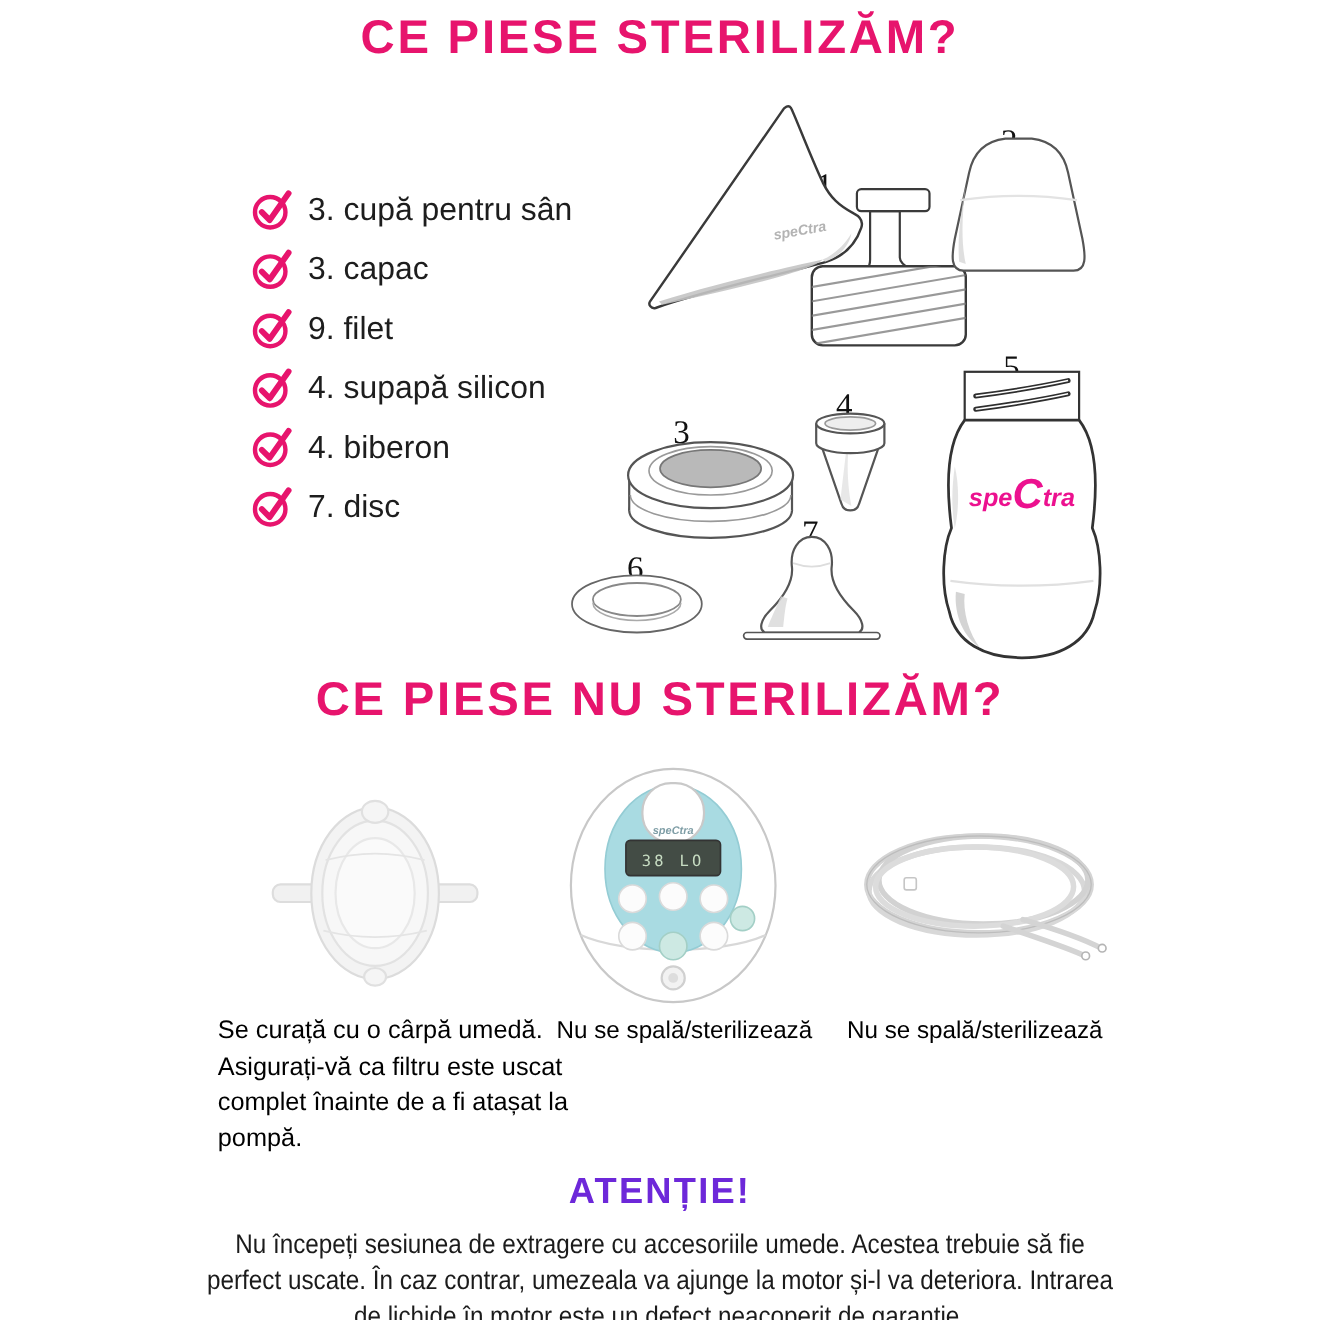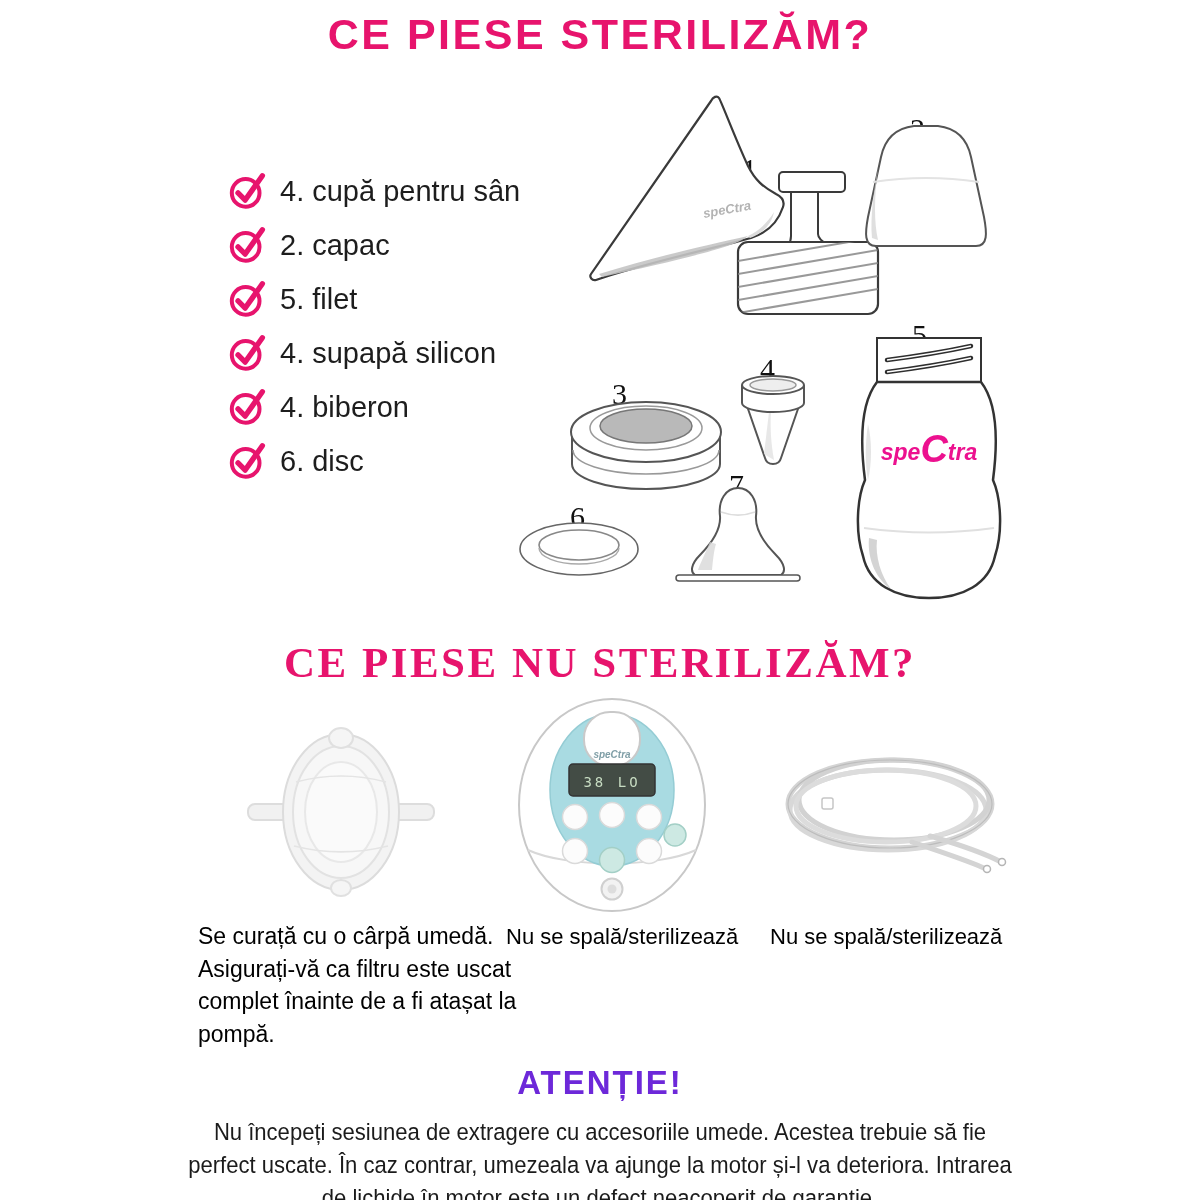--- a/index.html
+++ b/index.html
@@ -1,21 +1,21 @@
 <!DOCTYPE html>
 <html><head>
 <meta charset="utf-8">
 <style>
   html,body{margin:0;padding:0;background:#fff;}
   #canvas{position:relative;width:1200px;height:1200px;background:#ffffff;overflow:hidden;
           font-family:"Liberation Sans",sans-serif;}
   .big-title{position:absolute;left:0;width:1200px;text-align:center;color:#e7146d;
              font-weight:bold;font-size:43px;letter-spacing:2.5px;}
   #title-sterilize{top:10px;}
-  #title-no-sterilize{top:638px;font-family:Liberation Serif, serif;}
+  #title-no-sterilize{top:612px;}
   #attention-title{position:absolute;left:0;width:1200px;text-align:center;color:#6d28d9;
              font-weight:bold;font-size:33px;letter-spacing:2px;top:1064px;}
   .checklist{position:absolute;left:228px;top:170px;}
   .check-item{display:flex;align-items:center;margin-bottom:12px;height:42px;}
   .check-icon{width:42px;height:42px;flex:0 0 42px;}
   .check-text{font-size:29px;color:#1d1d1d;margin-left:10px;white-space:nowrap;}
   .num-label{position:absolute;font-family:"Liberation Serif",serif;font-size:30px;color:#111;}
   .illus{position:absolute;}
   .caption{position:absolute;font-size:23px;color:#000000;}
   #caption-filter{left:198px;top:920px;width:322px;line-height:1.42;}
@@ -31,56 +31,56 @@
 <div id="canvas">
 
   <div class="big-title" id="title-sterilize">CE PIESE STERILIZĂM?</div>
 
   <div class="checklist">
     <div class="check-item">
       <svg class="check-icon" viewBox="0 0 44 44">
         <circle cx="18.5" cy="24" r="14.5" stroke="#e7146d" stroke-width="4.2" fill="none"></circle>
         <path d="M10.5 24 L18 31.5 L36 6" stroke="#e7146d" stroke-width="5.6" fill="none" stroke-linecap="round" stroke-linejoin="round"></path>
       </svg>
-      <span class="check-text">4. cupă pentru sân</span>
-    </div>
-    <div class="check-item">
-      <svg class="check-icon" viewBox="0 0 44 44">
-        <circle cx="18.5" cy="24" r="14.5" stroke="#e7146d" stroke-width="4.2" fill="none"></circle>
-        <path d="M10.5 24 L18 31.5 L36 6" stroke="#e7146d" stroke-width="5.6" fill="none" stroke-linecap="round" stroke-linejoin="round"></path>
-      </svg>
-      <span class="check-text">2. capac</span>
-    </div>
-    <div class="check-item">
-      <svg class="check-icon" viewBox="0 0 44 44">
-        <circle cx="18.5" cy="24" r="14.5" stroke="#e7146d" stroke-width="4.2" fill="none"></circle>
-        <path d="M10.5 24 L18 31.5 L36 6" stroke="#e7146d" stroke-width="5.6" fill="none" stroke-linecap="round" stroke-linejoin="round"></path>
-      </svg>
-      <span class="check-text">5. filet</span>
+      <span class="check-text">3. cupă pentru sân</span>
+    </div>
+    <div class="check-item">
+      <svg class="check-icon" viewBox="0 0 44 44">
+        <circle cx="18.5" cy="24" r="14.5" stroke="#e7146d" stroke-width="4.2" fill="none"></circle>
+        <path d="M10.5 24 L18 31.5 L36 6" stroke="#e7146d" stroke-width="5.6" fill="none" stroke-linecap="round" stroke-linejoin="round"></path>
+      </svg>
+      <span class="check-text">3. capac</span>
+    </div>
+    <div class="check-item">
+      <svg class="check-icon" viewBox="0 0 44 44">
+        <circle cx="18.5" cy="24" r="14.5" stroke="#e7146d" stroke-width="4.2" fill="none"></circle>
+        <path d="M10.5 24 L18 31.5 L36 6" stroke="#e7146d" stroke-width="5.6" fill="none" stroke-linecap="round" stroke-linejoin="round"></path>
+      </svg>
+      <span class="check-text">9. filet</span>
     </div>
     <div class="check-item">
       <svg class="check-icon" viewBox="0 0 44 44">
         <circle cx="18.5" cy="24" r="14.5" stroke="#e7146d" stroke-width="4.2" fill="none"></circle>
         <path d="M10.5 24 L18 31.5 L36 6" stroke="#e7146d" stroke-width="5.6" fill="none" stroke-linecap="round" stroke-linejoin="round"></path>
       </svg>
       <span class="check-text">4. supapă silicon</span>
     </div>
     <div class="check-item">
       <svg class="check-icon" viewBox="0 0 44 44">
         <circle cx="18.5" cy="24" r="14.5" stroke="#e7146d" stroke-width="4.2" fill="none"></circle>
         <path d="M10.5 24 L18 31.5 L36 6" stroke="#e7146d" stroke-width="5.6" fill="none" stroke-linecap="round" stroke-linejoin="round"></path>
       </svg>
       <span class="check-text">4. biberon</span>
     </div>
     <div class="check-item">
       <svg class="check-icon" viewBox="0 0 44 44">
         <circle cx="18.5" cy="24" r="14.5" stroke="#e7146d" stroke-width="4.2" fill="none"></circle>
         <path d="M10.5 24 L18 31.5 L36 6" stroke="#e7146d" stroke-width="5.6" fill="none" stroke-linecap="round" stroke-linejoin="round"></path>
       </svg>
-      <span class="check-text">6. disc</span>
+      <span class="check-text">7. disc</span>
     </div>
   </div>
 
   <div class="num-label" style="left:742px;top:152px;">1</div>
   <div class="num-label" style="left:910px;top:112px;">2</div>
   <div class="num-label" style="left:612px;top:377px;">3</div>
   <div class="num-label" style="left:760px;top:352px;">4</div>
   <div class="num-label" style="left:912px;top:318px;">5</div>
   <div class="num-label" style="left:570px;top:500px;">6</div>
   <div class="num-label" style="left:729px;top:468px;">7</div>

